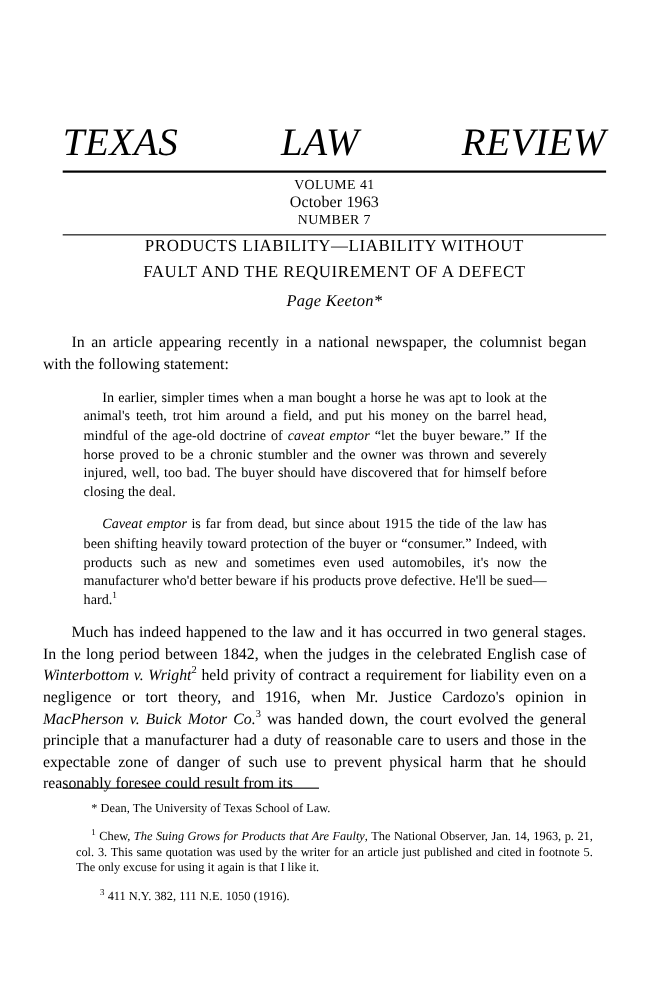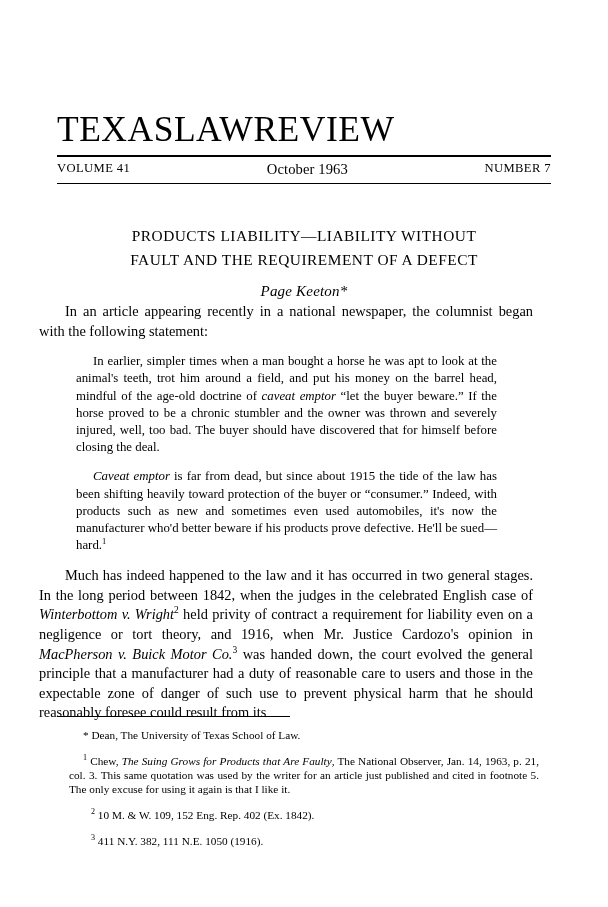--- a/index.html
+++ b/index.html
@@ -32,44 +32,47 @@
     width: 494px;
   }
   .journal-title {
     font-size: 35.5px;
     line-height: 1.0;
     letter-spacing: 0.5px;
     text-align: justify;
     text-align-last: justify;
     white-space: nowrap;
     display: flex;
+    justify-content: space-between;
     font-weight: normal;
     margin: 0;
+    font-style: italic;
   }
   .journal-title span { display: inline-block; }
 
   .rule-thick {
     border: none;
     border-top: 2.2px solid #000;
     margin: 7px 0 0 0;
     height: 0;
   }
   .rule-thin {
     border: none;
     border-top: 1.6px solid #000;
     margin: 0;
     height: 0;
   }
   .issue-line {
     display: flex;
     justify-content: space-between;
-    align-items: flex-start;
+    align-items: center;
     font-size: 11.4px;
     padding: 4.5px 0 4.5px 0;
     letter-spacing: 0.35px;
+    flex-direction: column;
   }
   .issue-line .smallcaps {
     font-variant: small-caps;
     font-size: 12.6px;
     letter-spacing: 0.4px;
   }
   .issue-line .issue-date {
     font-size: 14.6px;
     letter-spacing: 0.1px;
   }
@@ -79,21 +82,21 @@
     position: absolute;
     left: 57px;
     top: 212px;
     width: 494px;
     text-align: center;
   }
   .article-title {
     font-size: 15.4px;
     line-height: 23.5px;
     letter-spacing: 0.5px;
-    margin: 12px;
+    margin: 0;
     font-weight: normal;
     text-align: center;
   }
   .article-title .tline {
     display: block;
     white-space: nowrap;
   }
   .byline {
     font-size: 15px;
     font-style: italic;
@@ -210,18 +213,17 @@
 
   </div>
 
   <div class="footnotes">
     <hr class="fn-rule">
 
     <p class="fn star"><span>*</span><span> Dean, The University of Texas School of Law.</span></p>
 
     <p class="fn"><sup>1</sup><span> Chew, </span><i>The Suing Grows for Products that Are Faulty</i><span>, The National Observer, Jan. 14, 1963, p. 21, col. 3. This same quotation was used by the writer for an article just published and cited in footnote 5. The only excuse for using it again is that I like it.</span></p>
 
-    <p class="fn fn-short"><sup>2</sup><span> 10 M. &amp; W. 109, 152 Eng. Rep. 402 (Ex. 1842).</span></p>
 
     <p class="fn fn-short"><sup>3</sup><span> 411 N.Y. 382, 111 N.E. 1050 (1916).</span></p>
   </div>
 
 </div>
 
 </body></html>

